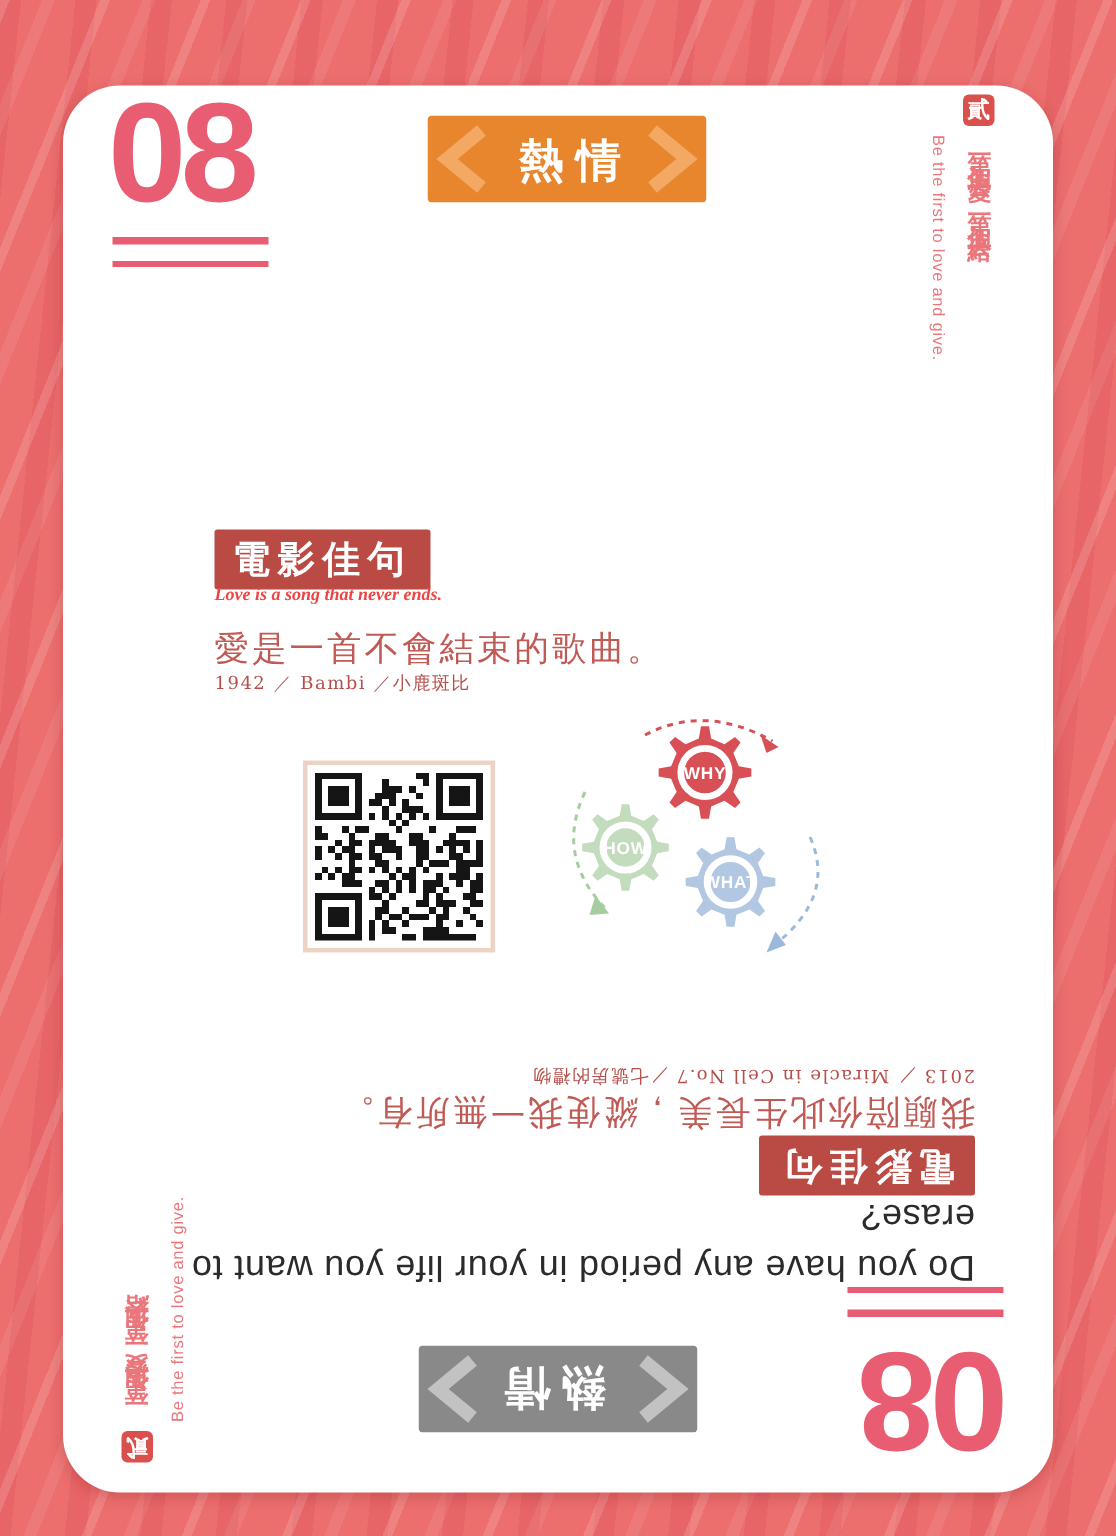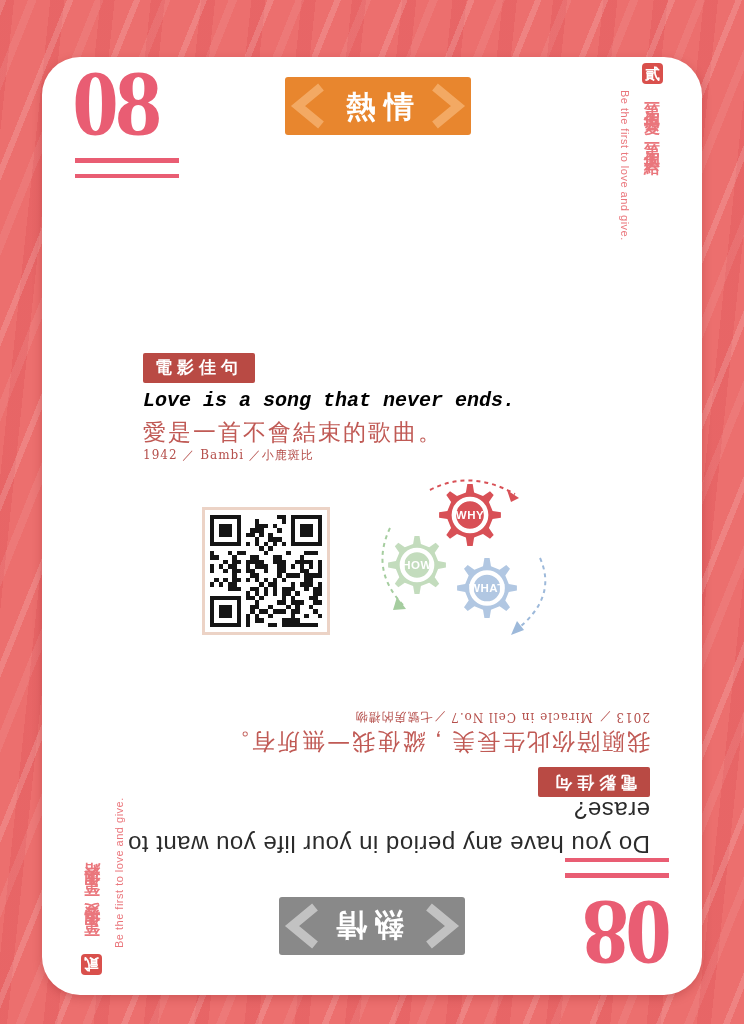--- a/index.html
+++ b/index.html
@@ -5,21 +5,21 @@
   html,body{margin:0;padding:0;}
   body{font-family:"Liberation Sans","DejaVu Sans",sans-serif;}
   .page{position:relative;width:744px;height:1024px;overflow:hidden;
     background:
       repeating-linear-gradient(112deg, rgba(255,255,255,0.14) 0 6px, rgba(255,255,255,0) 6px 26px, rgba(255,255,255,0.07) 26px 34px, rgba(255,255,255,0) 34px 62px),
       repeating-linear-gradient(96deg, rgba(221,79,84,0.30) 0 14px, rgba(221,79,84,0) 14px 50px),
       #ec6f6e;}
   .card{position:absolute;left:42px;top:57px;width:660px;height:938px;background:#ffffff;
     border-radius:38px;box-shadow:0 3px 10px rgba(120,20,25,0.25);}
   
-  .num{position:absolute;left:30px;top:-4px;font-family:Liberation Serif, serif;font-weight:800;
+  .num{position:absolute;left:30px;top:-4px;font-family:Liberation Sans, sans-serif;font-weight:800;
     font-size:94px;line-height:1.05;color:#e95d73;letter-spacing:-4px;}
   .num-rule{position:absolute;left:33px;top:101px;width:104px;height:11px;
     border-top:5px solid #e95d73;border-bottom:4px solid #e95d73;}
   
   .banner{position:absolute;width:186px;height:58px;}
   .banner .chev{fill:none;stroke-width:9;}
   .banner-text{font-family:"Liberation Sans","DejaVu Sans",sans-serif;font-weight:bold;font-size:30px;fill:#ffffff;letter-spacing:8px;}
   .banner.orange .body{fill:#e8862e;} .banner.orange .chev{stroke:#f3a963;}
   .banner.gray .body{fill:#898989;} .banner.gray .chev{stroke:#c2c2c2;}
   .banner-front{left:243px;top:20px;}
@@ -33,26 +33,26 @@
   .tab-zh{position:absolute;left:13px;top:27px;writing-mode:vertical-rl;text-orientation:upright;
     font-size:16px;color:#ea767c;letter-spacing:4px;height:265px;font-weight:bold;}
   .tab-en{position:absolute;left:-9px;top:27px;writing-mode:vertical-rl;
     font-size:11px;color:#ea767c;height:250px;letter-spacing:0.5px;}
   
   .topic{position:absolute;left:98px;top:114px;font-size:22px;color:#a7acb1;letter-spacing:2px;}
   .question{position:absolute;font-size:24px;color:#2b2b2b;line-height:37px;font-weight:500;letter-spacing:0.5px;}
   .q-front{left:98px;top:146px;}
   .q-back{left:52px;top:134px;line-height:34px;}
   .question span{display:block;}
-  .mq-badge{position:absolute;background:#b94a44;color:#ffffff;font-size:17px;padding:3px 12px 4px;
+  .mq-badge{position:absolute;background:#b94a44;color:#ffffff;font-size:25px;padding:3px 12px 4px;
     letter-spacing:5px;border-radius:2px;font-family:"DejaVu Serif",serif;font-weight:bold;}
   .mq-badge-front{left:101px;top:296px;}
   .mq-badge-back{left:52px;top:198px;}
-  .quote-en{position:absolute;left:101px;top:332px;font-family:Liberation Mono, monospace;font-style:italic;
-    font-weight:bold;font-size:20px;color:#000000;}
+  .quote-en{position:absolute;left:101px;top:332px;font-family:Liberation Serif, serif;font-style:italic;
+    font-weight:bold;font-size:12px;color:#ef4444;}
   .quote-zh{position:absolute;font-family:"DejaVu Serif",serif;font-size:23px;color:#c05a55;letter-spacing:2px;}
   .quote-zh-front{left:101px;top:360px;}
   .quote-zh-back{left:52px;top:238px;}
   .quote-src{position:absolute;font-family:"DejaVu Serif",serif;font-size:12px;color:#b54f4b;letter-spacing:1px;}
   .quote-src-front{left:101px;top:390px;}
   .quote-src-back{left:52px;top:270px;}
   
   .qr-wrap{position:absolute;left:160px;top:450px;width:112px;height:112px;background:#fff;
     border:3px solid #ecd3c6;padding:5px;}
   .qr-wrap svg{display:block;width:112px;height:112px;shape-rendering:crispEdges;}

